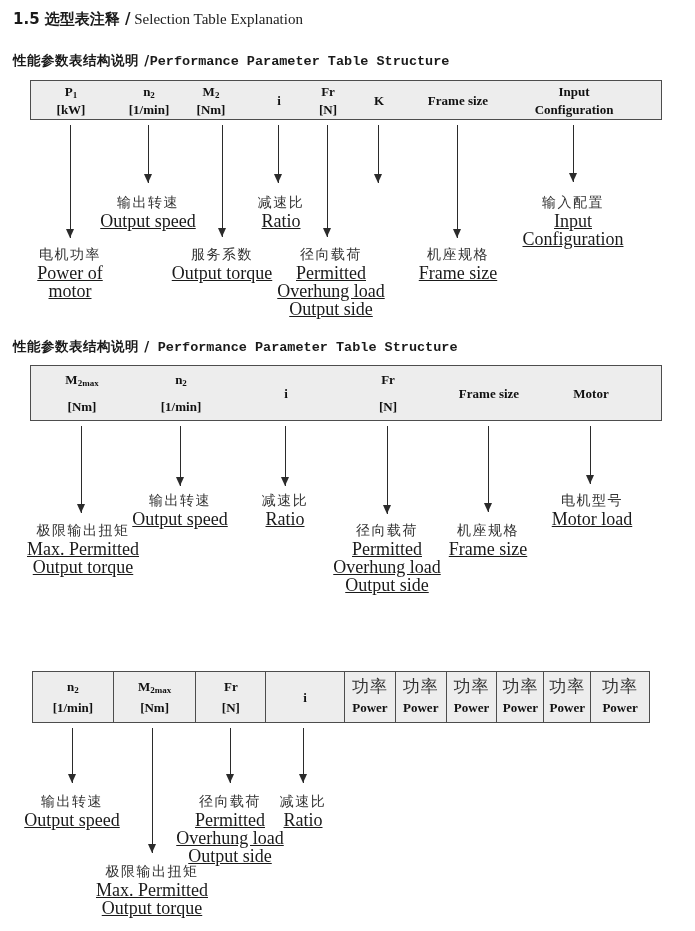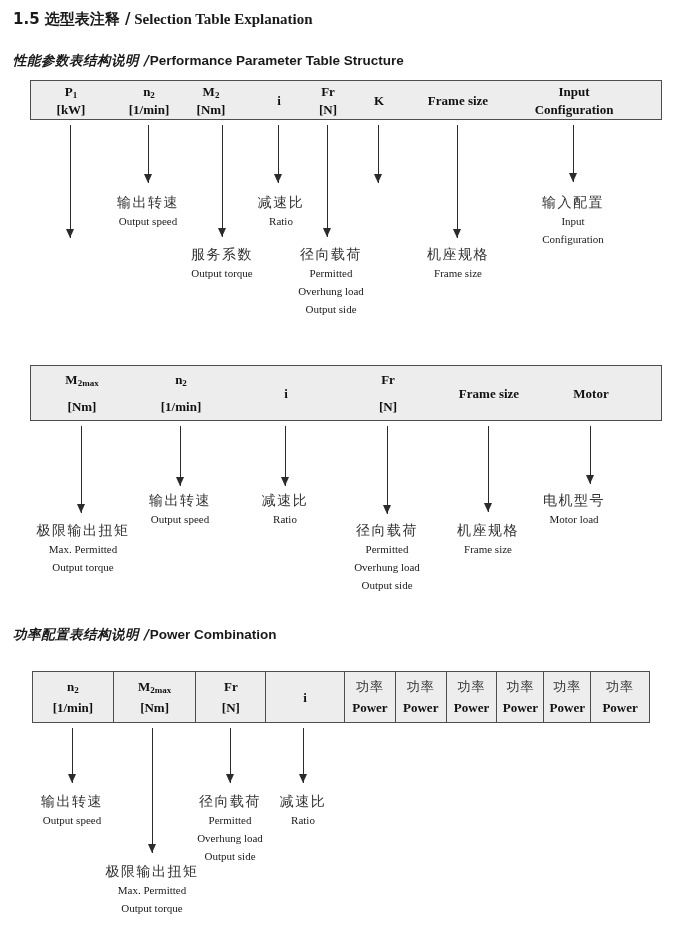--- a/index.html
+++ b/index.html
@@ -1,52 +1,52 @@
 <!DOCTYPE html>
 <html><head>
 <meta charset="utf-8">
 <style>
   html,body{margin:0;padding:0;background:#ffffff;}
   .page{position:relative;width:695px;height:931px;background:#fff;overflow:hidden;
         font-family:"Liberation Serif",serif;color:#1a1a1a;}
 
   .title{position:absolute;left:13px;top:10px;font-size:15px;white-space:nowrap;}
   .t-zh{font-weight:bold;font-family:"DejaVu Sans","Liberation Serif",serif;}
-  .t-en{font-family:"Liberation Serif",serif;font-weight:bold;}
+  .t-en{font-family:"Liberation Serif",serif;}
 
   .heading{position:absolute;left:13px;font-size:13.5px;font-weight:bold;white-space:nowrap;}
-  .h-zh{font-family:"DejaVu Sans",sans-serif;letter-spacing:.5px;font-style:italic;}
-  .h-en{font-family:Liberation Sans, sans-serif;}
+  .h-zh{font-family:"DejaVu Sans",sans-serif;letter-spacing:.5px;}
+  .h-en{font-family:Liberation Mono, monospace;}
 
   .tbl{position:absolute;background:#ededed;border:1px solid #4d4d4d;box-sizing:border-box;}
 
   .hcell{position:absolute;top:0;bottom:0;transform:translateX(-50%);
          display:flex;flex-direction:column;justify-content:center;align-items:center;
          text-align:center;}
   .tbl1 .hcell{row-gap:5px;}
   .tbl2 .hcell{row-gap:14px;}
   .r1,.r2{font-weight:bold;font-size:13px;line-height:13px;font-family:"Liberation Serif",serif;color:#111;white-space:nowrap;}
   .sub{font-size:9px;line-height:9px;position:relative;bottom:-2px;font-weight:bold;}
 
   .t3{display:flex;align-items:stretch;}
   .t3cell{box-sizing:border-box;border-left:1px solid #4d4d4d;height:100%;
           display:flex;flex-direction:column;justify-content:center;align-items:center;row-gap:8px;}
   .t3cell:first-child{border-left:none;}
-  .zh13{font-family:"DejaVu Sans",sans-serif;font-size:13px;font-weight:normal;
+  .zh13{font-family:"DejaVu Sans",sans-serif;font-size:17px;font-weight:normal;
         color:#333;line-height:13px;letter-spacing:1px;white-space:nowrap;}
 
   .arr{position:absolute;width:1px;background:#2b2b2b;}
   .arr::after{content:"";position:absolute;bottom:0;left:-4px;width:0;height:0;
               border-left:4px solid transparent;border-right:4px solid transparent;
               border-top:9px solid #2b2b2b;}
 
   .lbl{position:absolute;transform:translateX(-50%);text-align:center;white-space:nowrap;}
   .lbl .zh{font-family:"DejaVu Sans",sans-serif;font-size:14px;letter-spacing:1.5px;
            color:#333;line-height:19px;}
-  .lbl .en{font-family:"Liberation Serif",serif;font-size:11px;color:#1a1a1a;line-height:18px;}
+  .lbl .en{font-family:"Liberation Serif",serif;font-size:18px;color:#1a1a1a;line-height:18px;text-decoration:underline;}
 </style>
 </head>
 <body>
 
 <div class="page">
 
   <div class="title"><span class="t-zh">1.5 选型表注释 /</span><span class="t-en"> Selection Table Explanation</span></div>
 
   <div class="heading" style="top:52px"><span class="h-zh">性能参数表结构说明 /</span><span class="h-en">Performance Parameter Table Structure</span></div>
 
@@ -98,35 +98,41 @@
   <div class="lbl" style="left:281px;top:193px">
     <div class="zh">减速比</div>
     <div class="en">Ratio</div>
   </div>
   <div class="lbl" style="left:573px;top:193px">
     <div class="zh">输入配置</div>
     <div class="en">Input</div>
     <div class="en">Configuration</div>
   </div>
 
+  <div class="lbl" style="left:70px;top:245px">
+    <div class="zh">电机功率</div>
+    <div class="en">Power of</div>
+    <div class="en">motor</div>
+  </div>
   <div class="lbl" style="left:222px;top:245px">
     <div class="zh">服务系数</div>
     <div class="en">Output torque</div>
   </div>
   <div class="lbl" style="left:331px;top:245px">
     <div class="zh">径向载荷</div>
     <div class="en">Permitted</div>
     <div class="en">Overhung load</div>
     <div class="en">Output side</div>
   </div>
   <div class="lbl" style="left:458px;top:245px">
     <div class="zh">机座规格</div>
     <div class="en">Frame size</div>
   </div>
 
+  <div class="heading" style="top:338px"><span class="h-zh">性能参数表结构说明 /</span><span class="h-en"> Performance Parameter Table Structure</span></div>
 
   <div class="tbl tbl2" style="left:30px;top:365px;width:632px;height:56px">
     <div class="hcell" style="left:51px">
       <div class="r1"><span>M</span><span class="sub">2max</span></div>
       <div class="r2">[Nm]</div>
     </div>
     <div class="hcell" style="left:150px">
       <div class="r1"><span>n</span><span class="sub">2</span></div>
       <div class="r2">[1/min]</div>
     </div>
@@ -153,42 +159,41 @@
   <div class="arr" style="left:590px;top:426px;height:58px"></div>
 
   <div class="lbl" style="left:180px;top:491px">
     <div class="zh">输出转速</div>
     <div class="en">Output speed</div>
   </div>
   <div class="lbl" style="left:285px;top:491px">
     <div class="zh">减速比</div>
     <div class="en">Ratio</div>
   </div>
-  <div class="lbl" style="left:574px;top:491px">
+  <div class="lbl" style="left:592px;top:491px">
     <div class="zh">电机型号</div>
     <div class="en">Motor load</div>
   </div>
 
   <div class="lbl" style="left:83px;top:521px">
     <div class="zh">极限输出扭矩</div>
     <div class="en">Max. Permitted</div>
     <div class="en">Output  torque</div>
   </div>
   <div class="lbl" style="left:387px;top:521px">
     <div class="zh">径向载荷</div>
     <div class="en">Permitted</div>
     <div class="en">Overhung load</div>
     <div class="en">Output side</div>
   </div>
   <div class="lbl" style="left:488px;top:521px">
     <div class="zh">机座规格</div>
     <div class="en">Frame size</div>
   </div>
 
-  <div class="heading" style="top:626px"><span class="h-zh">功率配置表结构说明 /</span><span class="h-en">Power Combination</span></div>
 
   <div class="tbl t3" style="left:32px;top:671px;width:618px;height:52px">
     <div class="t3cell" style="width:80px">
       <div class="r1"><span>n</span><span class="sub">2</span></div>
       <div class="r2">[1/min]</div>
     </div>
     <div class="t3cell" style="width:83px">
       <div class="r1"><span>M</span><span class="sub">2max</span></div>
       <div class="r2">[Nm]</div>
     </div>

